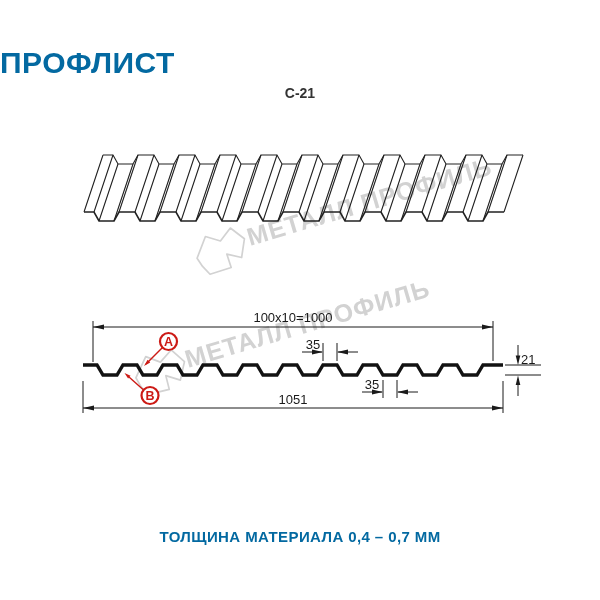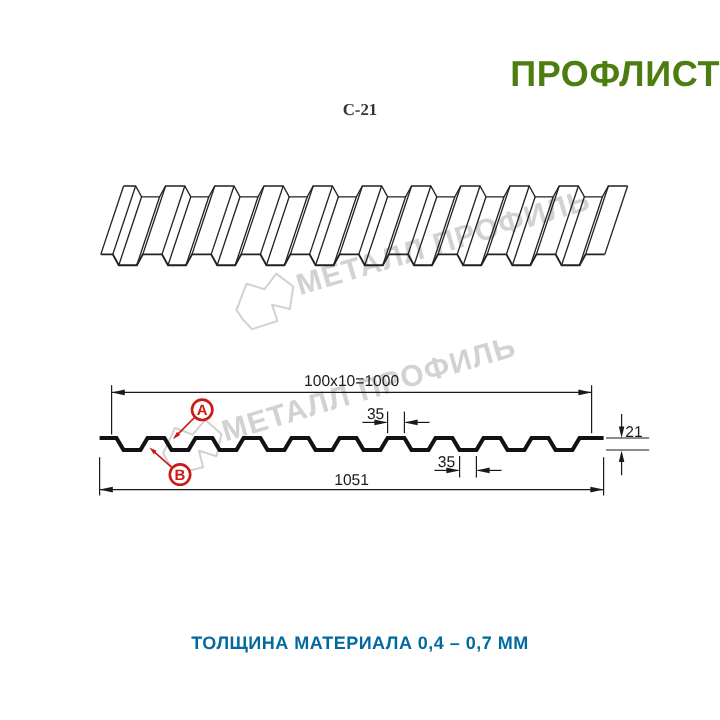--- a/index.html
+++ b/index.html
@@ -1,21 +1,21 @@
 <!DOCTYPE html>
 <html style="--accent: #cc1a15; --wm: #d2d2d2; --line: #1a1a1a;"><head>
 <meta charset="utf-8">
 <style>
   html,body{margin:0;padding:0;background:#fff;}
   .page{position:relative;width:600px;height:600px;background:#fff;overflow:hidden;
         font-family:"Liberation Sans",sans-serif;}
-  .title{position:absolute;top:46px;left:0;right:0;text-align:right;
-         font-size:30px;font-weight:800;letter-spacing:.5px;color:#4d7c0f;}
+  .title{position:absolute;top:46px;left:0;right:0;text-align:left;
+         font-size:30px;font-weight:800;letter-spacing:.5px;color:#0369a1;}
   .subtitle{position:absolute;top:85px;left:0;right:0;text-align:center;
-            font-size:14px;font-weight:600;color:#333;font-family:Liberation Serif, serif;}
+            font-size:14px;font-weight:600;color:#333;}
   .footer-note{position:absolute;top:528px;left:0;right:0;text-align:center;
                font-size:15px;font-weight:600;letter-spacing:.4px;color:#0369a1;}
   svg{position:absolute;top:0;left:0;}
   .wm-text{font-weight:bold;font-size:25px;letter-spacing:1px;fill:var(--wm,#d2d2d2);}
   .wm-logo{fill:none;stroke:var(--wm,#d2d2d2);stroke-width:1.7;stroke-linejoin:round;}
   .thin{stroke:var(--line,#1a1a1a);stroke-width:1;fill:none;}
   .arrow{fill:var(--line,#1a1a1a);stroke:none;}
   .dim-text{font-size:13px;fill:var(--line,#1a1a1a);}
   .profile{stroke:#121212;stroke-width:3.4;fill:none;stroke-linejoin:miter;}
   .sheet-fill{fill:#fff;stroke:none;}

